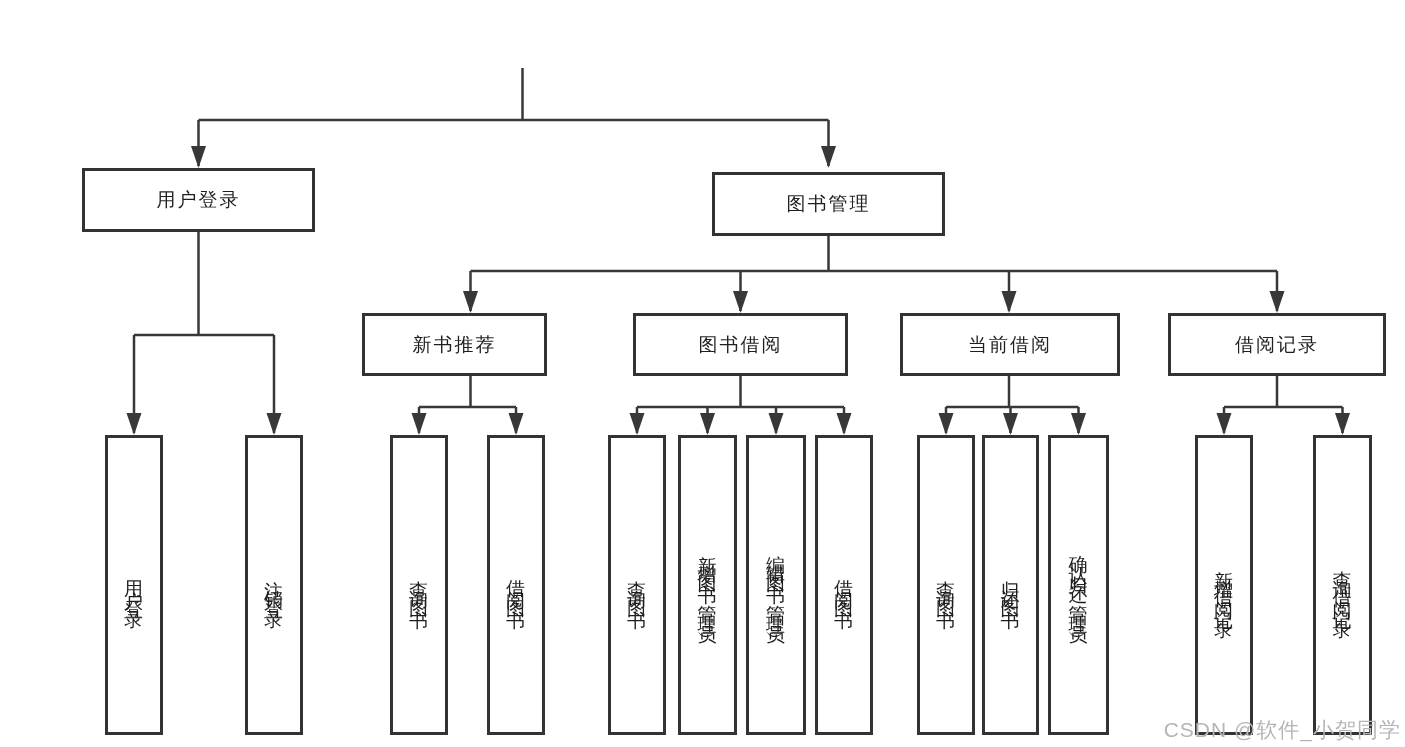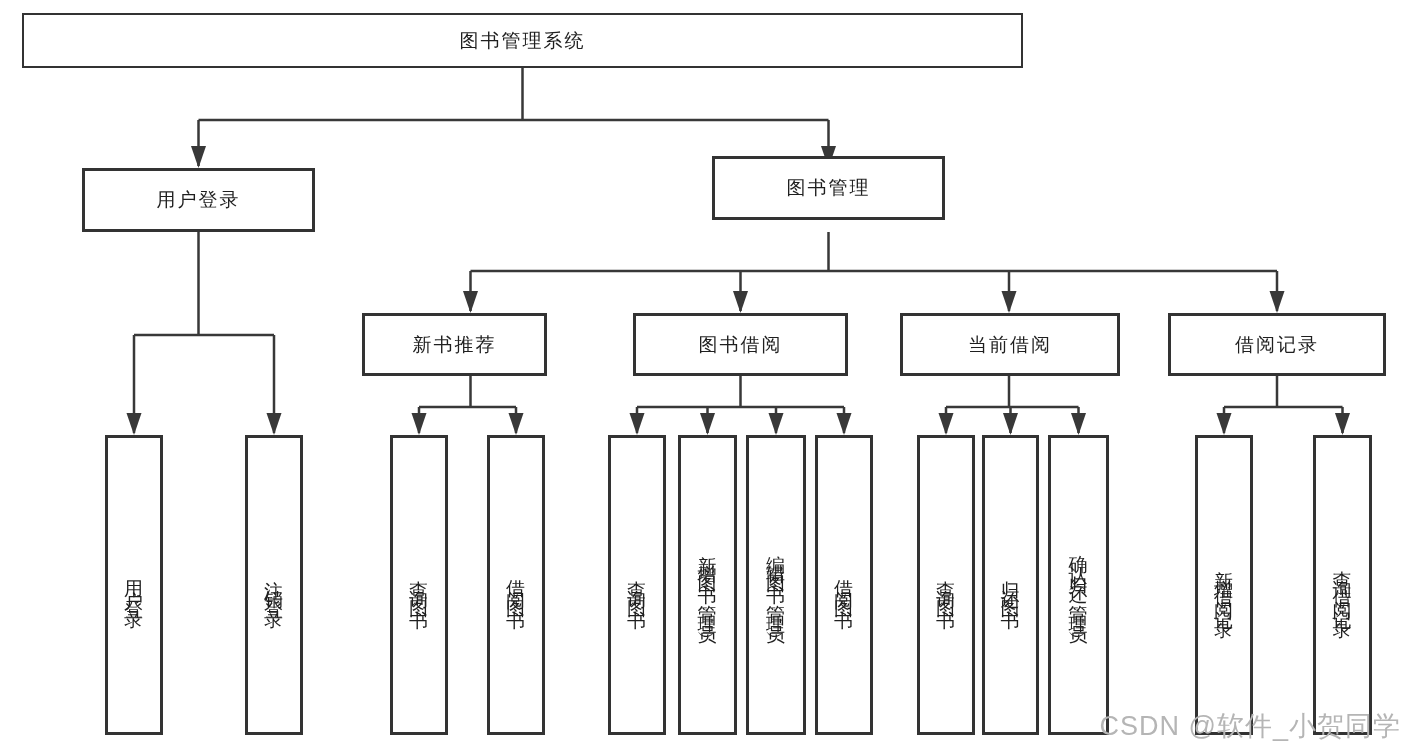--- a/index.html
+++ b/index.html
@@ -54,21 +54,21 @@
     letter-spacing: 10px;
     line-height: 1;
     white-space: nowrap;
   }
   .watermark {
     position: absolute;
     right: 4px;
     bottom: 3px;
     z-index: 3;
     color: #b5b5b5;
-    font-size: 27px;
+    font-size: 21px;
     letter-spacing: 1px;
     white-space: nowrap;
   }
 </style>
 </head>
 <body>
 
 <div id="canvas">
 
   <svg id="connectors" viewBox="0 0 1405 747" xmlns="http://www.w3.org/2000/svg">
@@ -104,28 +104,25 @@
       <polygon points="768.5,413 783.5,413 776,435"></polygon>
       <polygon points="836.5,413 851.5,413 844,435"></polygon>
       <polygon points="938.5,413 953.5,413 946,435"></polygon>
       <polygon points="1003,413 1018,413 1010.5,435"></polygon>
       <polygon points="1071,413 1086,413 1078.5,435"></polygon>
       <polygon points="1216.5,413 1231.5,413 1224,435"></polygon>
       <polygon points="1335,413 1350,413 1342.5,435"></polygon>
     </g>
   </svg>
 
-  <div class="hnode root" style="left:22px;top:13px;width:1001px;height:55px">
-    <span>图书管理系统</span>
-  </div>
 
   <div class="hnode" style="left:82px;top:168px;width:233px;height:64px">
     <span>用户登录</span>
   </div>
-  <div class="hnode" style="left:712px;top:156px;width:233px;height:64px">
+  <div class="hnode" style="left:712px;top:172px;width:233px;height:64px">
     <span>图书管理</span>
   </div>
 
   <div class="hnode" style="left:362px;top:313px;width:185px;height:63px">
     <span>新书推荐</span>
   </div>
   <div class="hnode" style="left:633px;top:313px;width:215px;height:63px">
     <span>图书借阅</span>
   </div>
   <div class="hnode" style="left:900px;top:313px;width:220px;height:63px">

